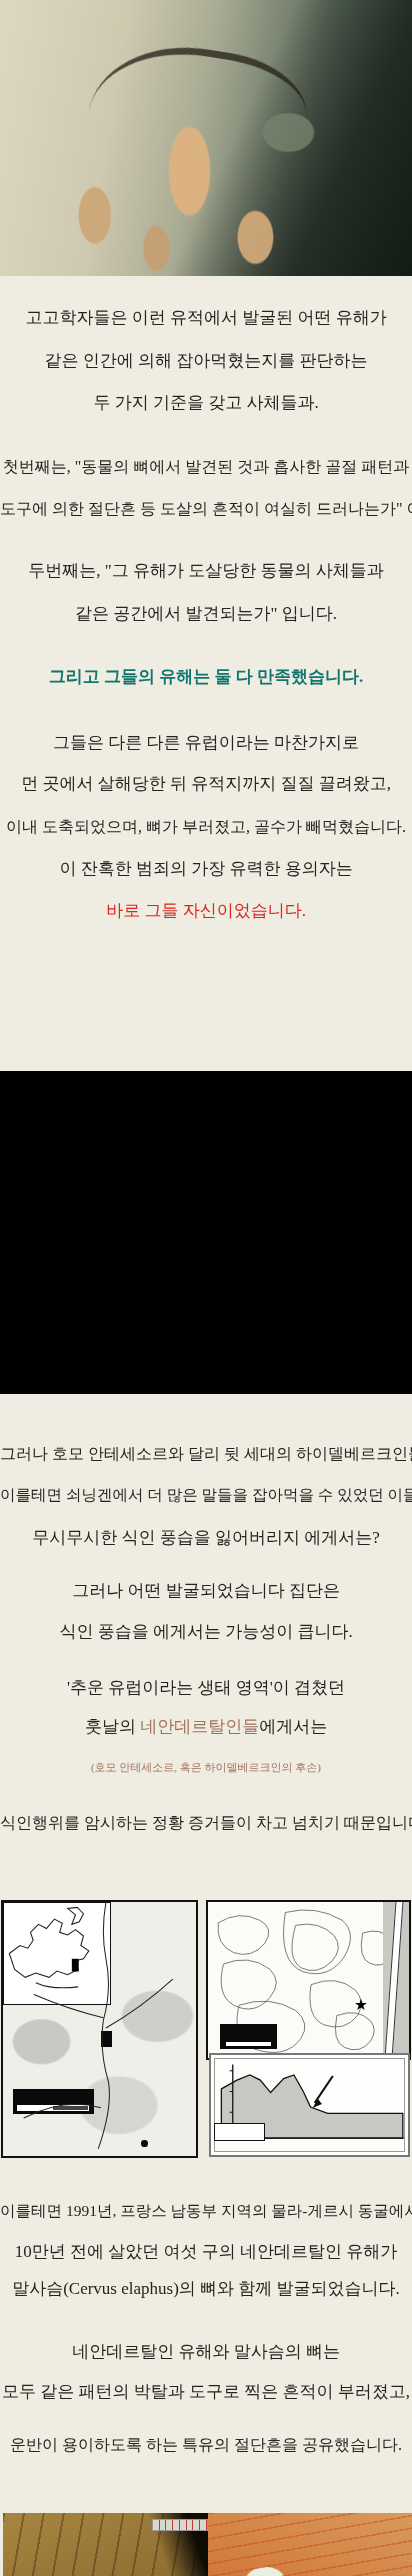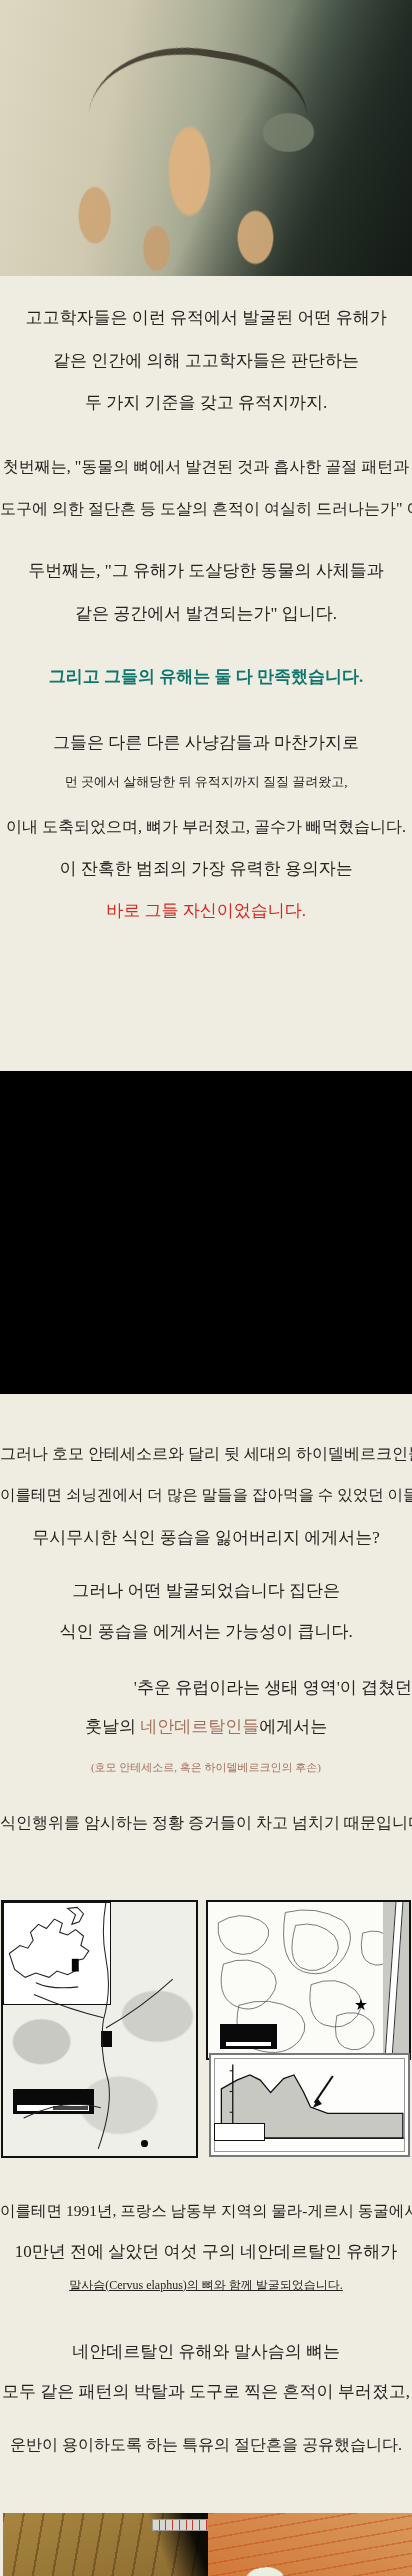--- a/index.html
+++ b/index.html
@@ -82,44 +82,44 @@
 <body>
 
 <div id="page">
 
   <div id="painting">
     <div class="branch"></div>
   </div>
 
   <div id="text-layer">
       <div class="tb" style="top: 307px; left: 0px; width: 412px; font-size: 17px;">고고학자들은 이런 유적에서 발굴된 어떤 유해가</div>
-      <div class="tb" style="top: 350px; left: 0px; width: 412px; font-size: 17px;">같은 인간에 의해 고고학자들은 판단하는</div>
-      <div class="tb" style="top: 392px; left: 0px; width: 412px; font-size: 17px;">두 가지 기준을 갖고 유적지까지.</div>
+      <div class="tb" style="top: 350px; left: 0px; width: 412px; font-size: 17px;">같은 인간에 의해 잡아먹혔는지를 판단하는</div>
+      <div class="tb" style="top: 392px; left: 0px; width: 412px; font-size: 17px;">두 가지 기준을 갖고 사체들과.</div>
       <div class="tb" style="top: 456px; left: 0px; width: 412px; font-size: 16px;">첫번째는, "동물의 뼈에서 발견된 것과 흡사한 골절 패턴과</div>
       <div class="tb" style="top: 498px; left: 0px; width: 412px; font-size: 16px;">도구에 의한 절단흔 등 도살의 흔적이 여실히 드러나는가" 이며,</div>
       <div class="tb" style="top: 560px; left: 0px; width: 412px; font-size: 17px;">두번째는, "그 유해가 도살당한 동물의 사체들과</div>
       <div class="tb" style="top: 603px; left: 0px; width: 412px; font-size: 17px;">같은 공간에서 발견되는가" 입니다.</div>
       <div class="tb" style="top: 666px; left: 0px; width: 412px; font-size: 17px; color: #0f766e; font-weight: bold;">그리고 그들의 유해는 둘 다 만족했습니다.</div>
-      <div class="tb" style="top: 732px; left: 0px; width: 412px; font-size: 17px;">그들은 다른 다른 사냥감들과 마찬가지로</div>
-      <div class="tb" style="top: 773px; left: 0px; width: 412px; font-size: 13px;">먼 곳에서 살해당한 뒤 유적지까지 질질 끌려왔고,</div>
+      <div class="tb" style="top: 732px; left: 0px; width: 412px; font-size: 17px;">그들은 다른 다른 유럽이라는 마찬가지로</div>
+      <div class="tb" style="top: 773px; left: 0px; width: 412px; font-size: 17px;">먼 곳에서 살해당한 뒤 유적지까지 질질 끌려왔고,</div>
       <div class="tb" style="top: 816px; left: 0px; width: 412px; font-size: 16px;">이내 도축되었으며, 뼈가 부러졌고, 골수가 빼먹혔습니다.</div>
       <div class="tb" style="top: 858px; left: 0px; width: 412px; font-size: 17px;">이 잔혹한 범죄의 가장 유력한 용의자는</div>
       <div class="tb" style="top: 900px; left: 0px; width: 412px; font-size: 17px; color: rgb(216, 37, 29);">바로 그들 자신이었습니다.</div>
       <div class="tb" style="top: 1443px; left: 0px; width: 412px; font-size: 16px;">그러나 호모 안테세소르와 달리 뒷 세대의 하이델베르크인들,</div>
       <div class="tb" style="top: 1485px; left: 0px; width: 412px; font-size: 15.5px;">이를테면 쇠닝겐에서 더 많은 말들을 잡아먹을 수 있었던 이들은</div>
       <div class="tb" style="top: 1527px; left: 0px; width: 412px; font-size: 17px;">무시무시한 식인 풍습을 잃어버리지 에게서는?</div>
       <div class="tb" style="top: 1580px; left: 0px; width: 412px; font-size: 17px;">그러나 어떤 발굴되었습니다 집단은</div>
       <div class="tb" style="top: 1621px; left: 0px; width: 412px; font-size: 17px;">식인 풍습을 에게서는 가능성이 큽니다.</div>
-      <div class="tb" style="top: 1677px; left: 0px; width: 412px; font-size: 17px; text-align: right;">'추운 유럽이라는 생태 영역'이 겹쳤던</div>
+      <div class="tb" style="top: 1677px; left: 0px; width: 412px; font-size: 17px;">'추운 유럽이라는 생태 영역'이 겹쳤던</div>
       <div class="tb" style="top: 1716px; left: 0px; width: 412px; font-size: 17px;"><span style="color: rgb(38, 34, 32);">훗날의 </span><span style="color: rgb(163, 112, 92);">네안데르탈인들</span><span style="color: rgb(38, 34, 32);">에게서는</span></div>
       <div class="tb" style="top: 1760px; left: 0px; width: 412px; font-size: 11px; color: rgb(163, 112, 92);">(호모 안테세소르, 혹은 하이델베르크인의 후손)</div>
       <div class="tb" style="top: 1812px; left: 0px; width: 412px; font-size: 16px;">식인행위를 암시하는 정황 증거들이 차고 넘치기 때문입니다.</div>
       <div class="tb" style="top: 2201px; left: 0px; width: 412px; font-size: 15.5px;">이를테면 1991년, 프랑스 남동부 지역의 물라-게르시 동굴에서는</div>
       <div class="tb" style="top: 2241px; left: 0px; width: 412px; font-size: 17px;">10만년 전에 살았던 여섯 구의 네안데르탈인 유해가</div>
-      <div class="tb" style="top: 2278px; left: 0px; width: 412px; font-size: 12px; text-decoration: underline;">말사슴(Cervus elaphus)의 뼈와 함께 발굴되었습니다.</div>
+      <div class="tb" style="top: 2278px; left: 0px; width: 412px; font-size: 17px;">말사슴(Cervus elaphus)의 뼈와 함께 발굴되었습니다.</div>
       <div class="tb" style="top: 2341px; left: 0px; width: 412px; font-size: 17px;">네안데르탈인 유해와 말사슴의 뼈는</div>
       <div class="tb" style="top: 2381px; left: 0px; width: 412px; font-size: 17px;">모두 같은 패턴의 박탈과 도구로 찍은 흔적이 부러졌고,</div>
       <div class="tb" style="top: 2434px; left: 0px; width: 412px; font-size: 16px;">운반이 용이하도록 하는 특유의 절단흔을 공유했습니다.</div>
       <div class="tb" style="top: 2047px; left: 15.5px; width: 10.3px; font-size: 9.8px; color: rgb(255, 255, 255); text-align: left; font-family: &quot;Liberation Sans&quot;, sans-serif;">0</div>
       <div class="tb" style="top: 2047px; left: 47px; width: 46px; font-size: 9.8px; color: rgb(255, 255, 255); text-align: left; font-family: &quot;Liberation Sans&quot;, sans-serif;">100 km</div>
       <div class="tb" style="top: 2125px; left: 98px; width: 93px; font-size: 13.4px; font-weight: 700; font-family: &quot;Liberation Sans&quot;, sans-serif;">Marseilles</div>
       <div class="tb" style="top: 1962px; left: 379px; width: 36px; font-size: 12px; font-weight: 700; font-family: &quot;Liberation Sans&quot;, sans-serif; transform: rotate(90deg);">RHONE</div>
       <div class="tb" style="top: 2025px; left: 222px; width: 49px; font-size: 9.3px; color: rgb(255, 255, 255); font-family: &quot;Liberation Sans&quot;, sans-serif;">500 m</div>
       <div class="tb" style="top: 1912px; left: 232px; width: 26px; font-size: 8.2px; font-weight: 700; font-family: &quot;Liberation Sans&quot;, sans-serif;">212</div>
       <div class="tb" style="top: 1906px; left: 287px; width: 26px; font-size: 8.2px; font-weight: 700; font-family: &quot;Liberation Sans&quot;, sans-serif;">281</div>

